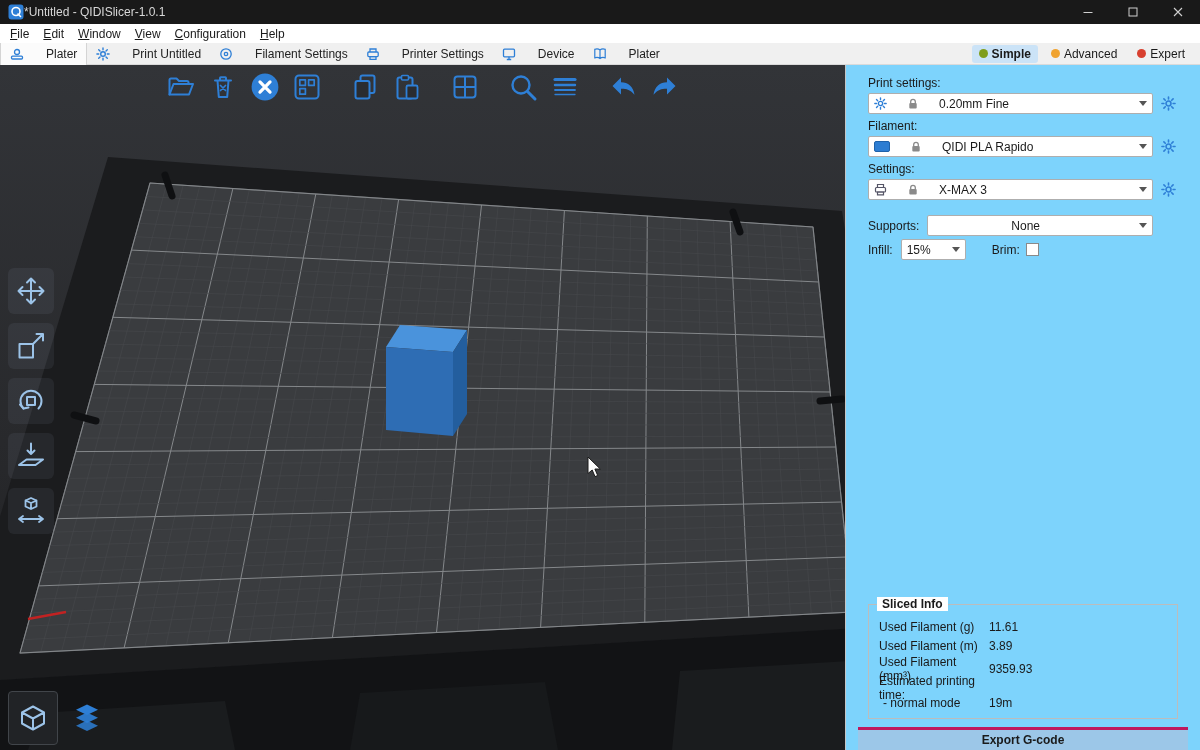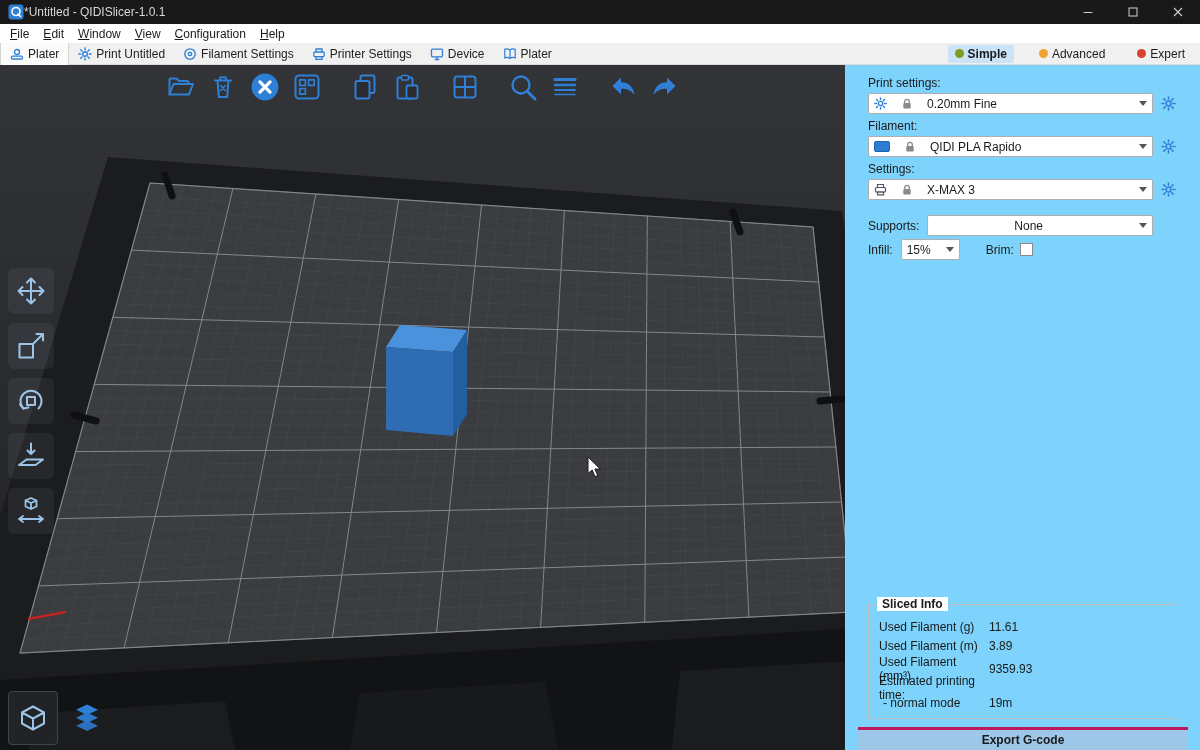--- a/index.html
+++ b/index.html
@@ -13,23 +13,23 @@
   .app-icon { width:16px; height:16px; display:inline-flex; }
   .win-ctl { width:45px; height:24px; display:flex; align-items:center; justify-content:center; cursor:default; }
 
   
   .menubar { height:19px; background:#ffffff; display:flex; align-items:center; padding-left:3px; flex:0 0 19px; }
   .menu-item { display:inline-block; padding:1px 7px; cursor:default; }
   .menu-item::first-letter { text-decoration:underline; }
 
   
   .tabbar { height:22px; background:#f0f0f0; display:flex; align-items:center; border-bottom:1px solid #dadada; flex:0 0 22px; }
-  .tab { display:flex; align-items:center; gap:4px; height:22px; padding:0 9px; cursor:default; color:#222; }
+  .tab { display:flex; align-items:center; gap:22px; height:22px; padding:0 9px; cursor:default; color:#222; }
   .tab.selected { background:#fbfbfb; border-left:1px solid #d4d4d4; border-right:1px solid #d4d4d4; }
-  .modes { margin-left:auto; display:flex; align-items:center; gap:18px; padding-right:8px; }
+  .modes { margin-left:auto; display:flex; align-items:center; gap:6px; padding-right:8px; }
   .mode { display:flex; align-items:center; gap:4px; padding:2px 7px; border-radius:3px; cursor:default; }
   .mode.selected { background:#cbe3f7; font-weight:bold; }
   .dot { width:9px; height:9px; border-radius:50%; display:inline-block; }
   .dot-simple { background:#7f9d1c; }
   .dot-advanced { background:#f0a330; }
   .dot-expert { background:#d8402f; }
 
   
   .main { display:flex; height:685px; flex:1; }
   .viewport { position:relative; width:845px; height:685px; overflow:hidden;
@@ -44,21 +44,21 @@
   .ltb { width:46px; height:46px; border-radius:6px; background:rgba(175,195,215,0.08); display:flex; align-items:center; justify-content:center; cursor:pointer; }
 
   .view-buttons { position:absolute; left:8px; bottom:5px; display:flex; gap:4px; }
   .vbtn { width:50px; height:54px; display:flex; align-items:center; justify-content:center; border-radius:4px; cursor:pointer; }
   .vbtn.selected { background:#212326; border:1px solid #41454a; }
 
   
   .side-panel { flex:1; background:#7dd3fc; border-left:1px solid #c4c4c4; display:flex; flex-direction:column; padding:6px 22px 0; }
   .fieldlabel { margin:5px 0 3px; }
   .combo-row { display:flex; align-items:center; gap:5px; }
-  .combo { flex:1; height:21px; border:1px solid #aeaeae; border-radius:2px; background:#fff; display:flex; align-items:center; gap:15px; padding:0 5px; cursor:default; }
+  .combo { flex:1; height:21px; border:1px solid #aeaeae; border-radius:2px; background:#fff; display:flex; align-items:center; gap:21px; padding:0 5px; cursor:default; }
   .combo .val { flex:1; white-space:nowrap; overflow:hidden; }
   .chev { width:0; height:0; border-left:4px solid transparent; border-right:4px solid transparent; border-top:5px solid #555; flex:0 0 auto; }
   .gear-btn { width:20px; height:20px; display:flex; align-items:center; justify-content:center; cursor:pointer; flex:0 0 auto; }
   .swatch { width:16px; height:11px; background:#2d7dd2; border:1px solid #1f62aa; border-radius:2px; flex:0 0 auto; }
   .sup-row { display:flex; align-items:center; margin-top:15px; }
   .sup-row .combo { margin-left:8px; margin-right:25px; }
   .infill-row { display:flex; align-items:center; margin-top:3px; }
   .combo.small { flex:0 0 58px; margin-left:8px; }
   .brim-lab { margin-left:26px; }
   .checkbox { width:13px; height:13px; border:1px solid #8a8a8a; background:#fff; margin-left:6px; cursor:pointer; }

